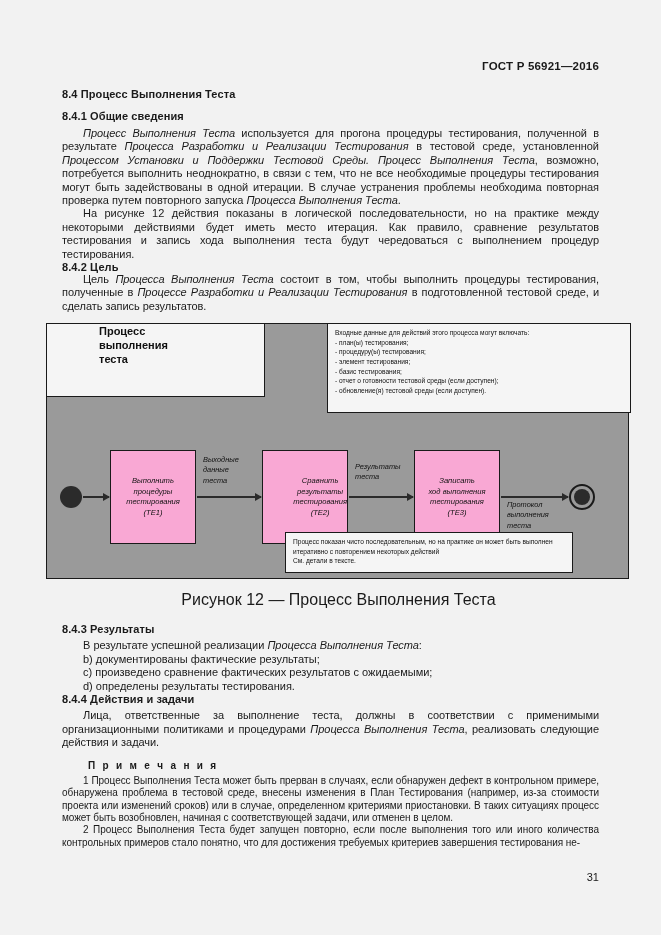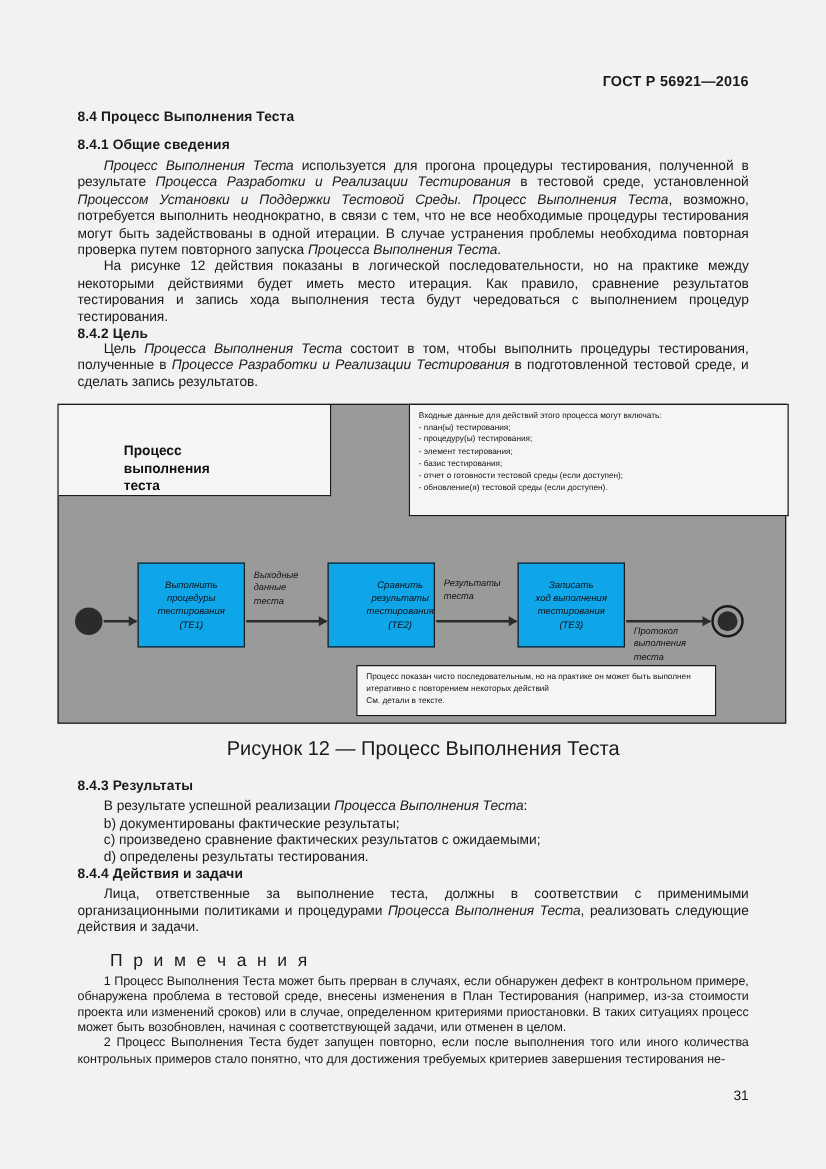--- a/index.html
+++ b/index.html
@@ -61,24 +61,25 @@
     margin: 0;
     padding: 0;
     font-size: 11px;
     line-height: 13.6px;
   }
   ul.alpha li {
     text-indent: 21px;
     margin: 0;
   }
   .notes-head {
-    font-size: 14px;
+    font-size: 10px;
     letter-spacing: 2.3px;
     margin-left: 26px;
     margin-top: 0;
+    font-weight: bold;
   }
   p.note {
     font-size: 10px;
     line-height: 12.4px;
     margin: 0;
     text-align: justify;
     text-indent: 21px;
     letter-spacing: -0.05px;
   }
   .pageno {
@@ -109,21 +110,21 @@
     position: absolute;
     left: 0px;
     top: 0px;
     width: 218px;
     height: 73px;
     background: #f5f5f5;
     border-right: 1.5px solid #1a1a1a;
     border-bottom: 1.5px solid #1a1a1a;
     box-sizing: border-box;
     display: flex;
-    align-items: flex-end;
+    align-items: flex-start;
   }
   .pool-title span {
     font-size: 11px;
     font-weight: bold;
     line-height: 14px;
     margin-left: 52px;
     color: #111;
   }
   .note-box {
     position: absolute;
@@ -143,25 +144,25 @@
   }
   .note-bottom {
     left: 238px;
     top: 208px;
     width: 288px;
     height: 41px;
     padding-top: 4px;
   }
   .act {
     position: absolute;
-    background: #0ea5e9;
+    background: #f9a8d4;
     border: 1.5px solid #1a1a1a;
     box-sizing: border-box;
     width: 86px;
-    height: 68px;
+    height: 94px;
     top: 126px;
     display: flex;
     align-items: center;
     justify-content: center;
     text-align: center;
   }
   .act span {
     font-size: 7.6px;
     font-style: italic;
     line-height: 10.6px;

